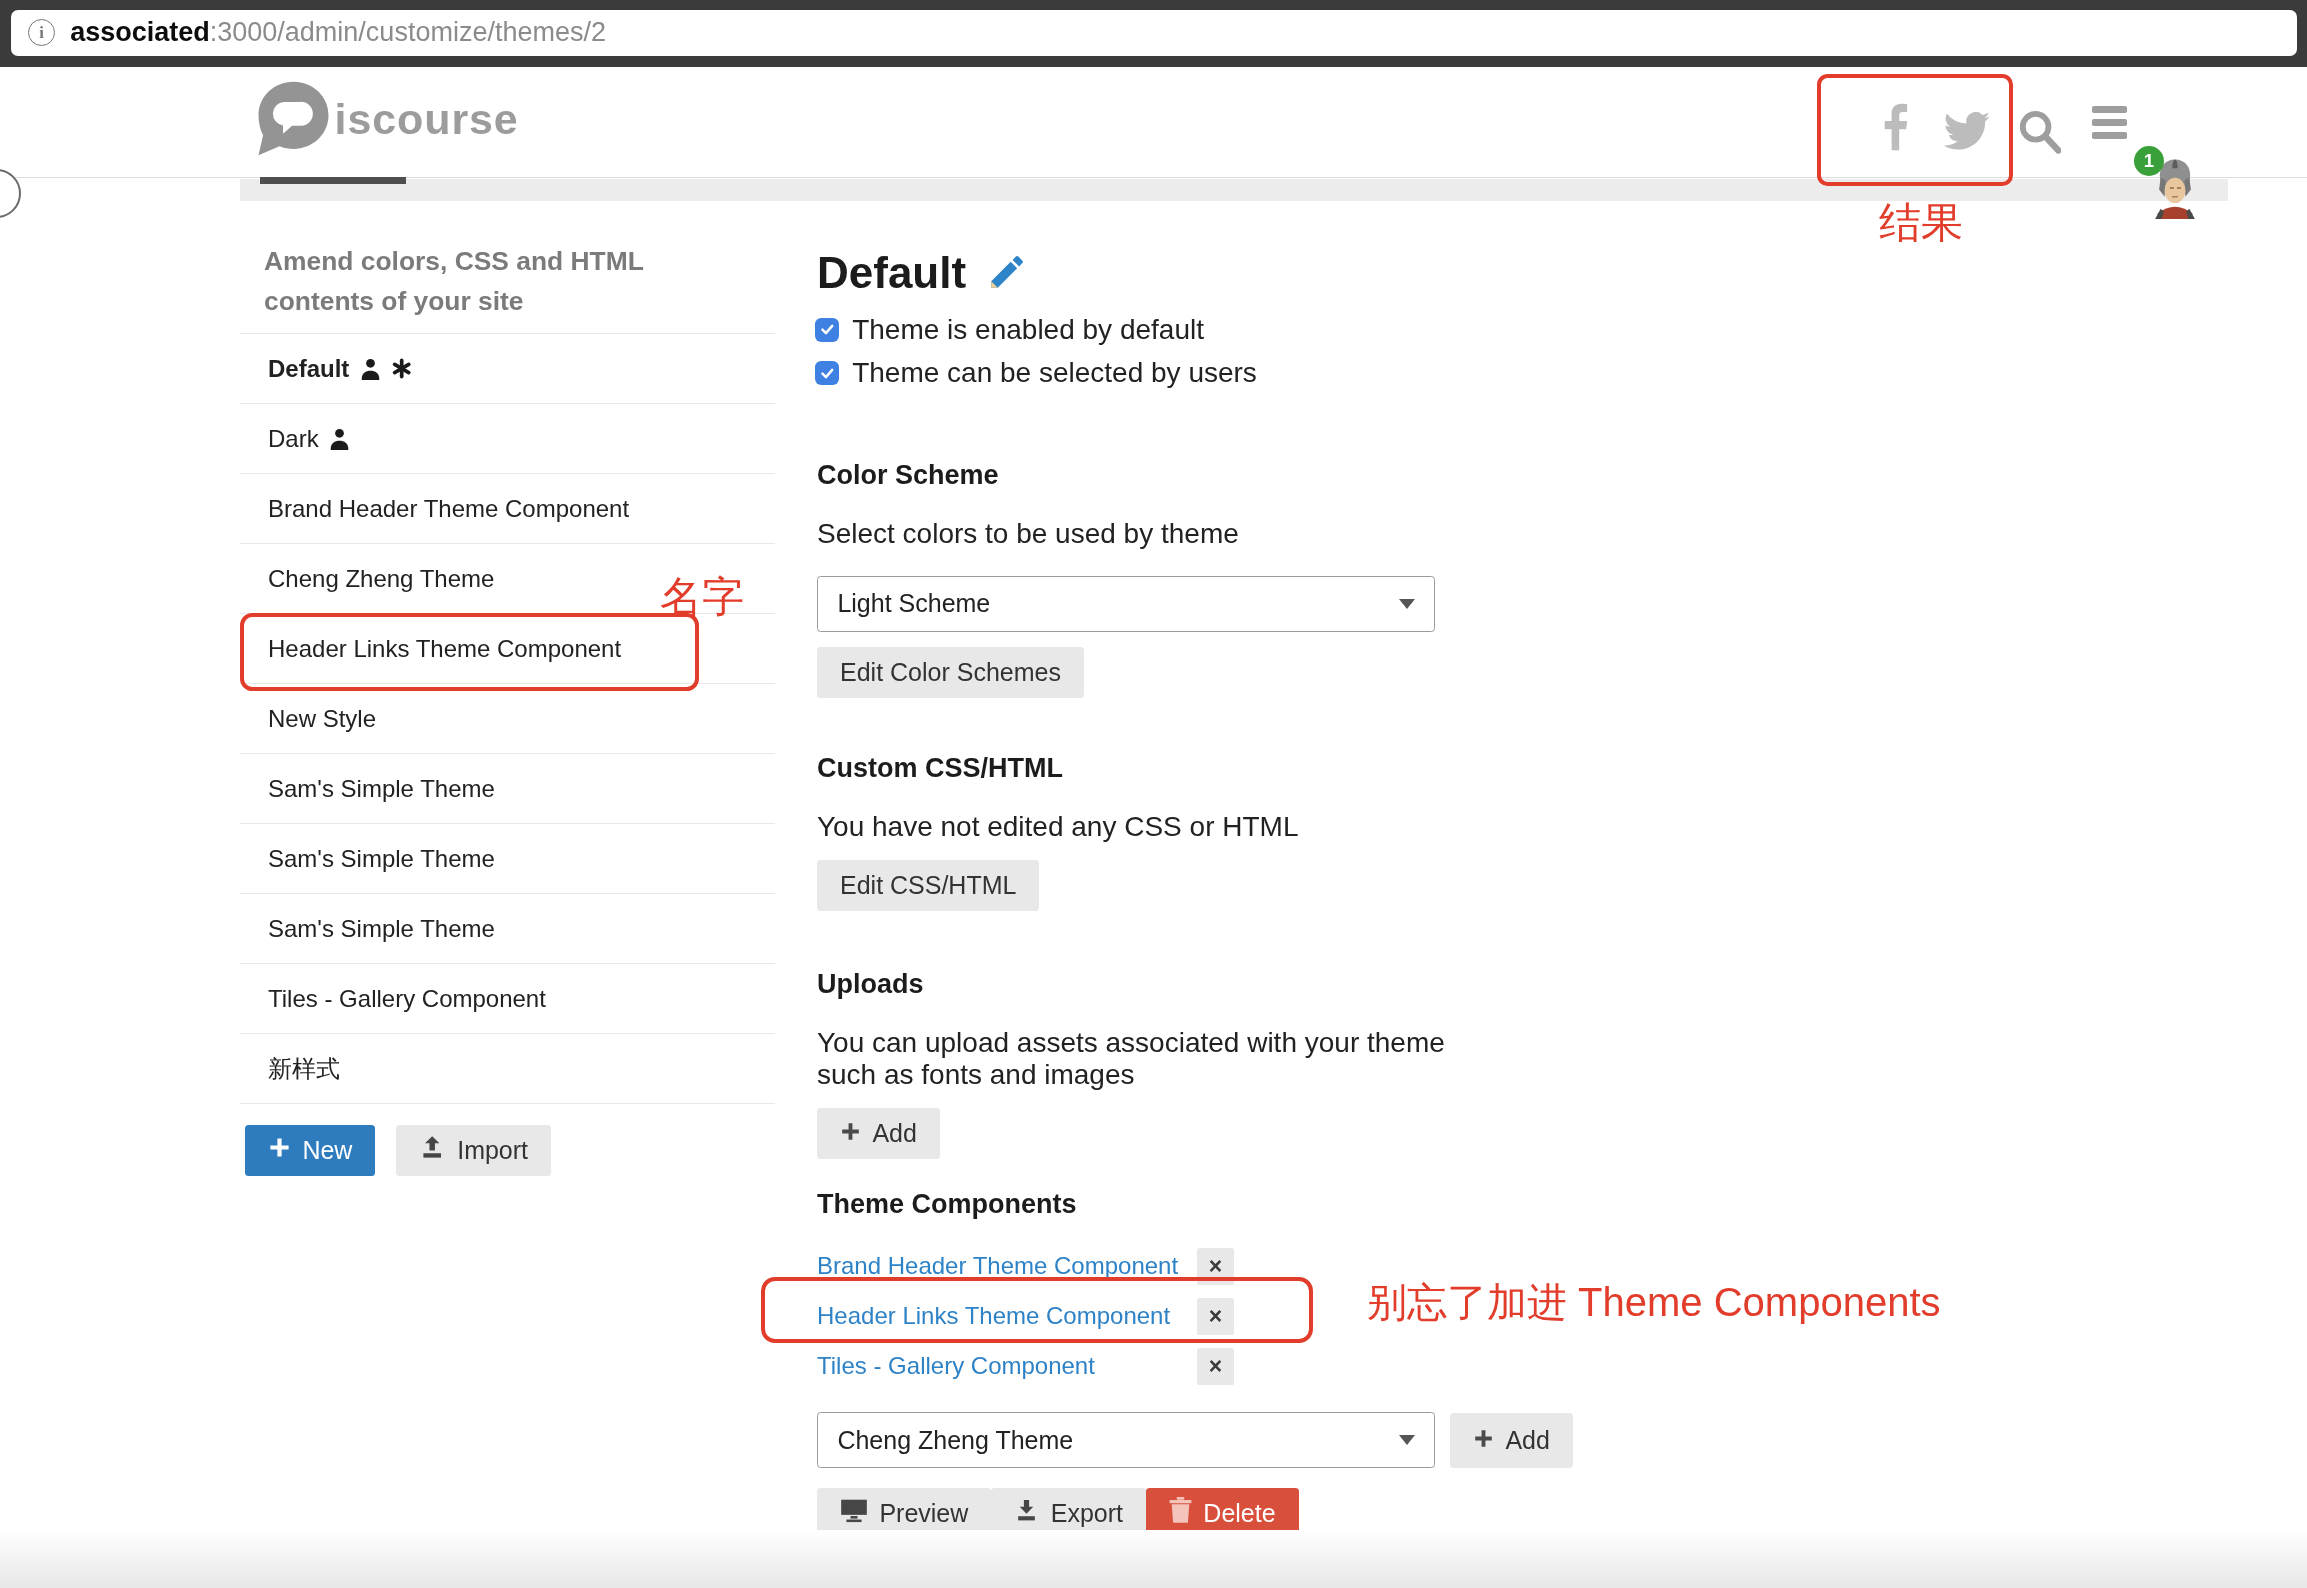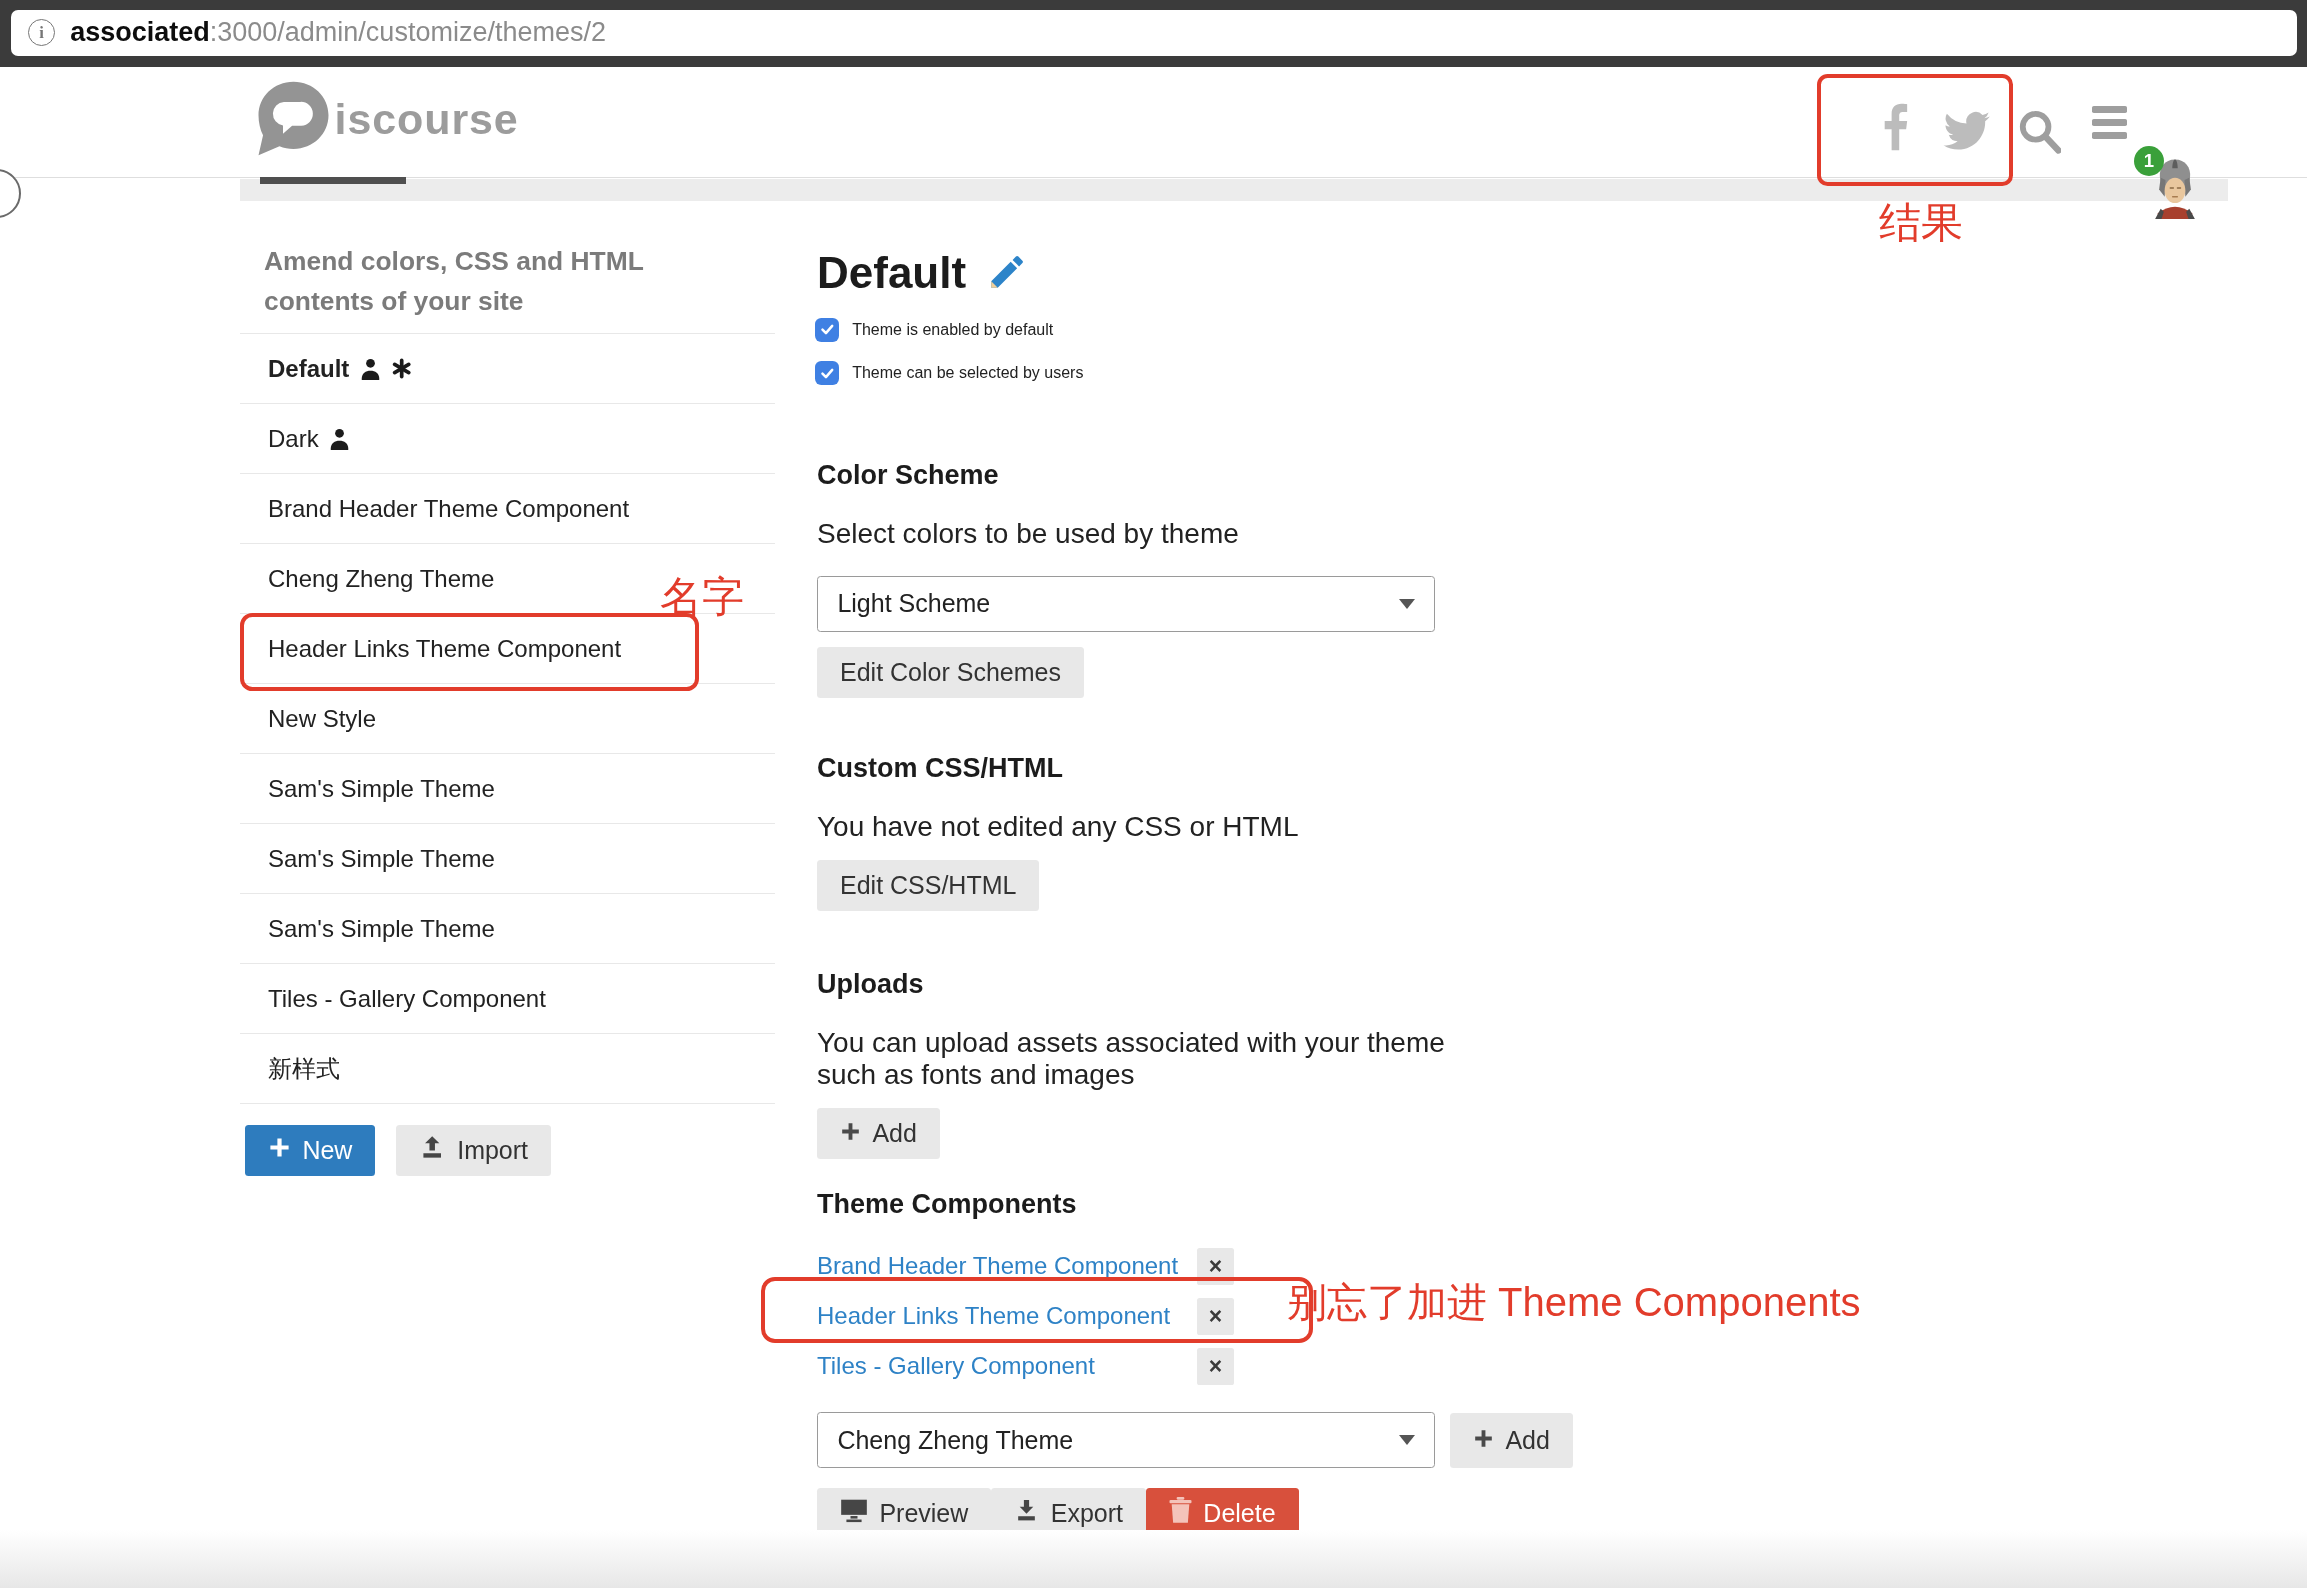--- a/index.html
+++ b/index.html
@@ -50,21 +50,21 @@
   .btn{height:51px;display:inline-flex;align-items:center;gap:11.4px;padding:0 23px;font-size:25px;
        border:none;border-radius:3.5px;cursor:pointer;font-family:"Liberation Sans",sans-serif;}
   .btn-primary{background:var(--color-primary,#2e7cbe);color:#fff;}
   .btn-default{background:#e8e8e8;color:#333;}
   .btn-danger{background:var(--color-danger,#d8503c);color:#fff;}
 
   
   .main-title{position:absolute;left:817px;top:248px;display:flex;align-items:center;gap:19.4px;}
   .main-title h1{font-size:44px;font-weight:bold;margin:0;color:#1c1c1c;}
   .checkbox-group{position:absolute;left:815px;top:317px;}
-  .checkbox-row{display:flex;align-items:center;gap:13.2px;height:25px;margin-bottom:18.5px;font-size:16px;color:#222;}
+  .checkbox-row{display:flex;align-items:center;gap:13.2px;height:25px;margin-bottom:18.5px;font-size:28px;color:#222;}
   .checkbox{width:24px;height:24px;border-radius:6.2px;background:var(--color-checkbox,#3f80e3);
             display:flex;align-items:center;justify-content:center;flex:none;}
   .section{position:absolute;left:817px;width:669px;}
   .section h2{font-size:27px;font-weight:bold;margin:0;color:#1c1c1c;}
   .section p{font-size:28px;margin:27px 0 0 0;color:#222;}
   .select{width:618px;height:56px;border:1.8px solid #9a9a9a;border-radius:3.5px;background:#fff;
           display:flex;align-items:center;justify-content:space-between;padding:0 19.4px;
           font-size:25px;color:#222;box-sizing:border-box;}
   .caret{width:0;height:0;border-left:8.8px solid transparent;border-right:8.8px solid transparent;
          border-top:10.6px solid #555;}
@@ -85,21 +85,21 @@
                 background:linear-gradient(#ffffff,#e7e7e7);}
 
   
   .ann-box{position:absolute;border:4.4px solid var(--color-accent,#e23c2b);border-radius:10.6px;z-index:20;}
   .ann-text{position:absolute;color:var(--color-accent,#e23c2b);font-size:42px;z-index:20;white-space:nowrap;}
   #ann-box-header{left:1817px;top:74px;width:188px;height:104px;}
   #ann-box-sidebar{left:240px;top:613px;width:451px;height:70px;border-radius:12.3px;}
   #ann-box-comp{left:761px;top:1277px;width:544px;height:58px;border-radius:14px;border-width:4.4px;}
   #ann-result{left:1879px;top:195px;}
   #ann-name{left:660px;top:569px;}
-  #ann-comp-note{left:1287px;top:1275px;font-size:40px;}
+  #ann-comp-note{left:1367px;top:1275px;font-size:40px;}
 </style>
 </head>
 <body>
 
 <div id="page">
 
   <div class="urlbar">
     <div class="urlfield">
       <span class="info-icon">i</span>
       <span class="url-text"><span class="url-host">associated</span><span class="url-rest">:3000/admin/customize/themes/2</span></span>

